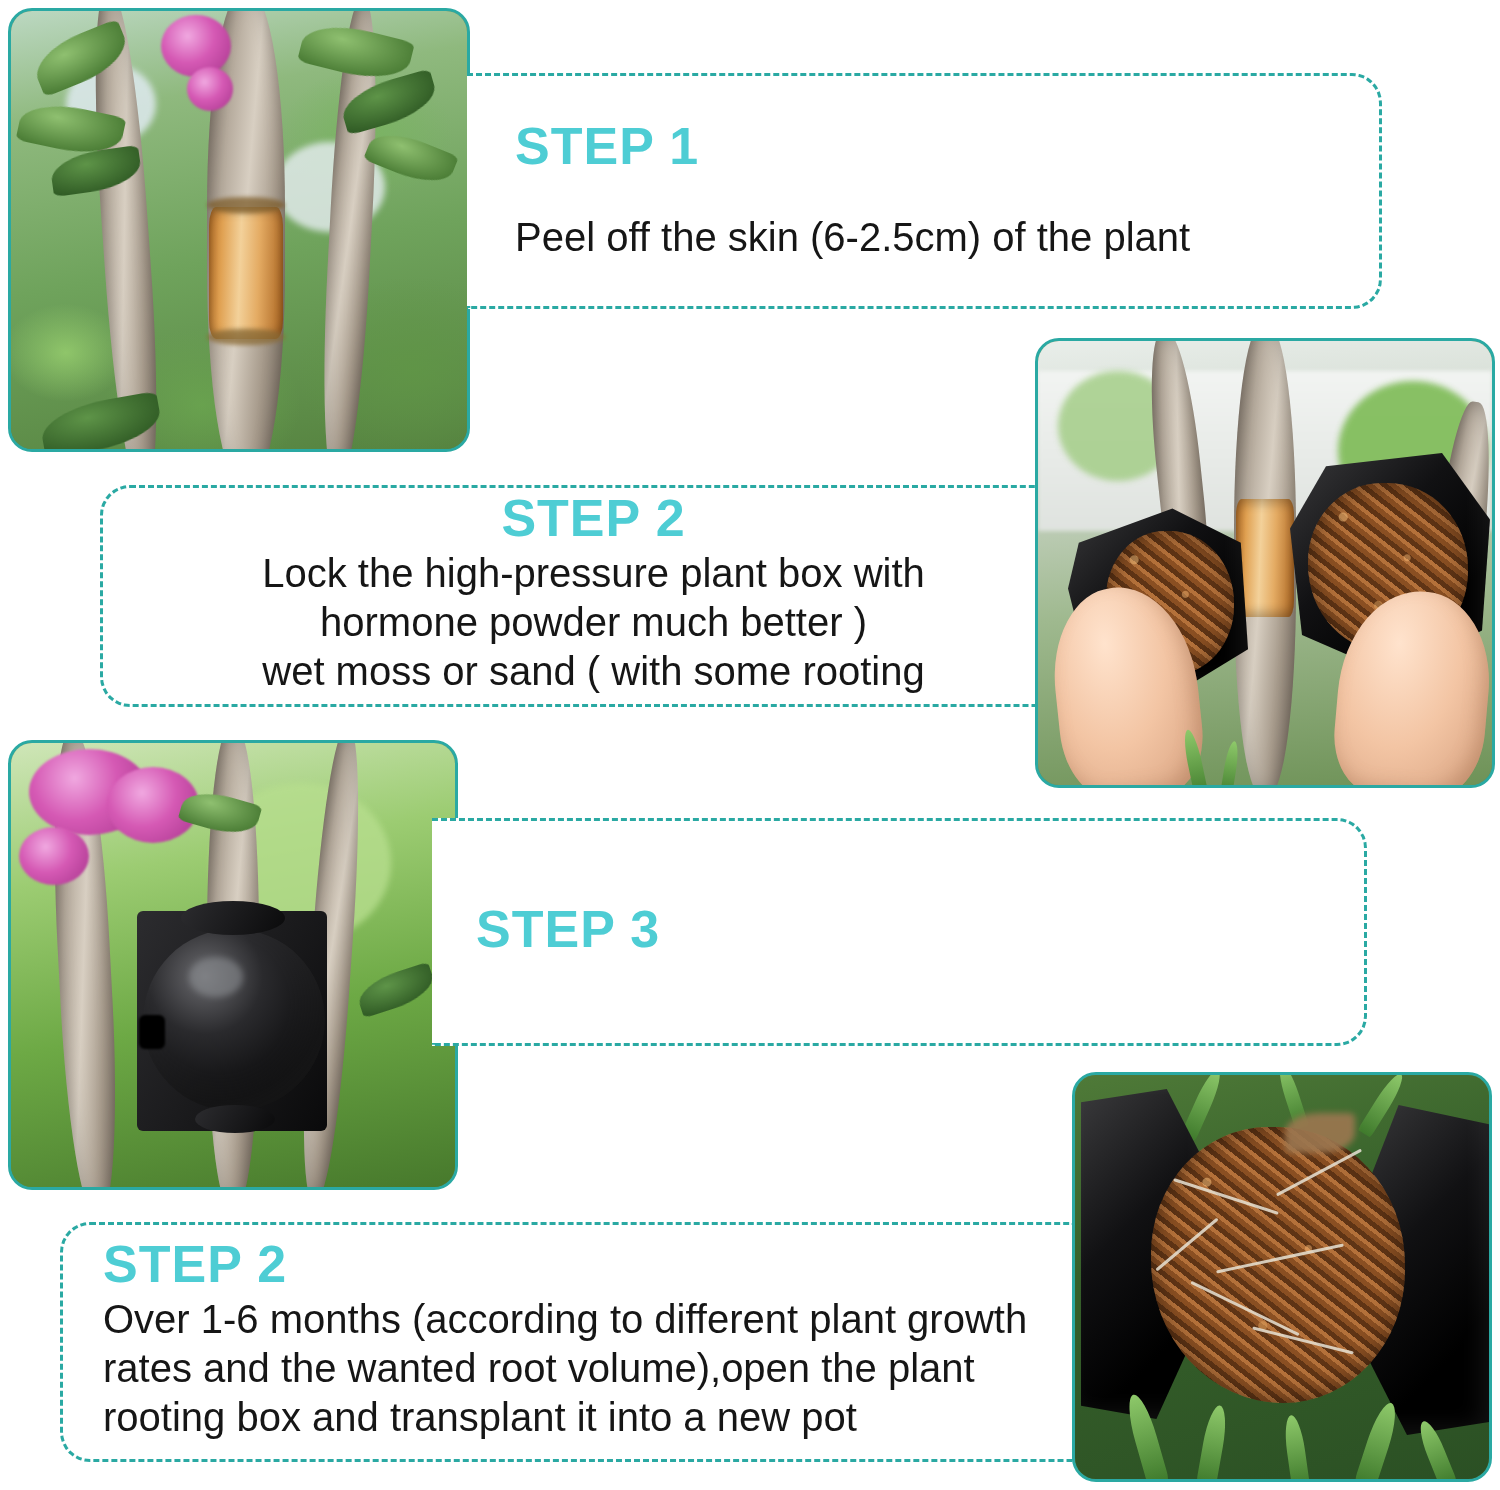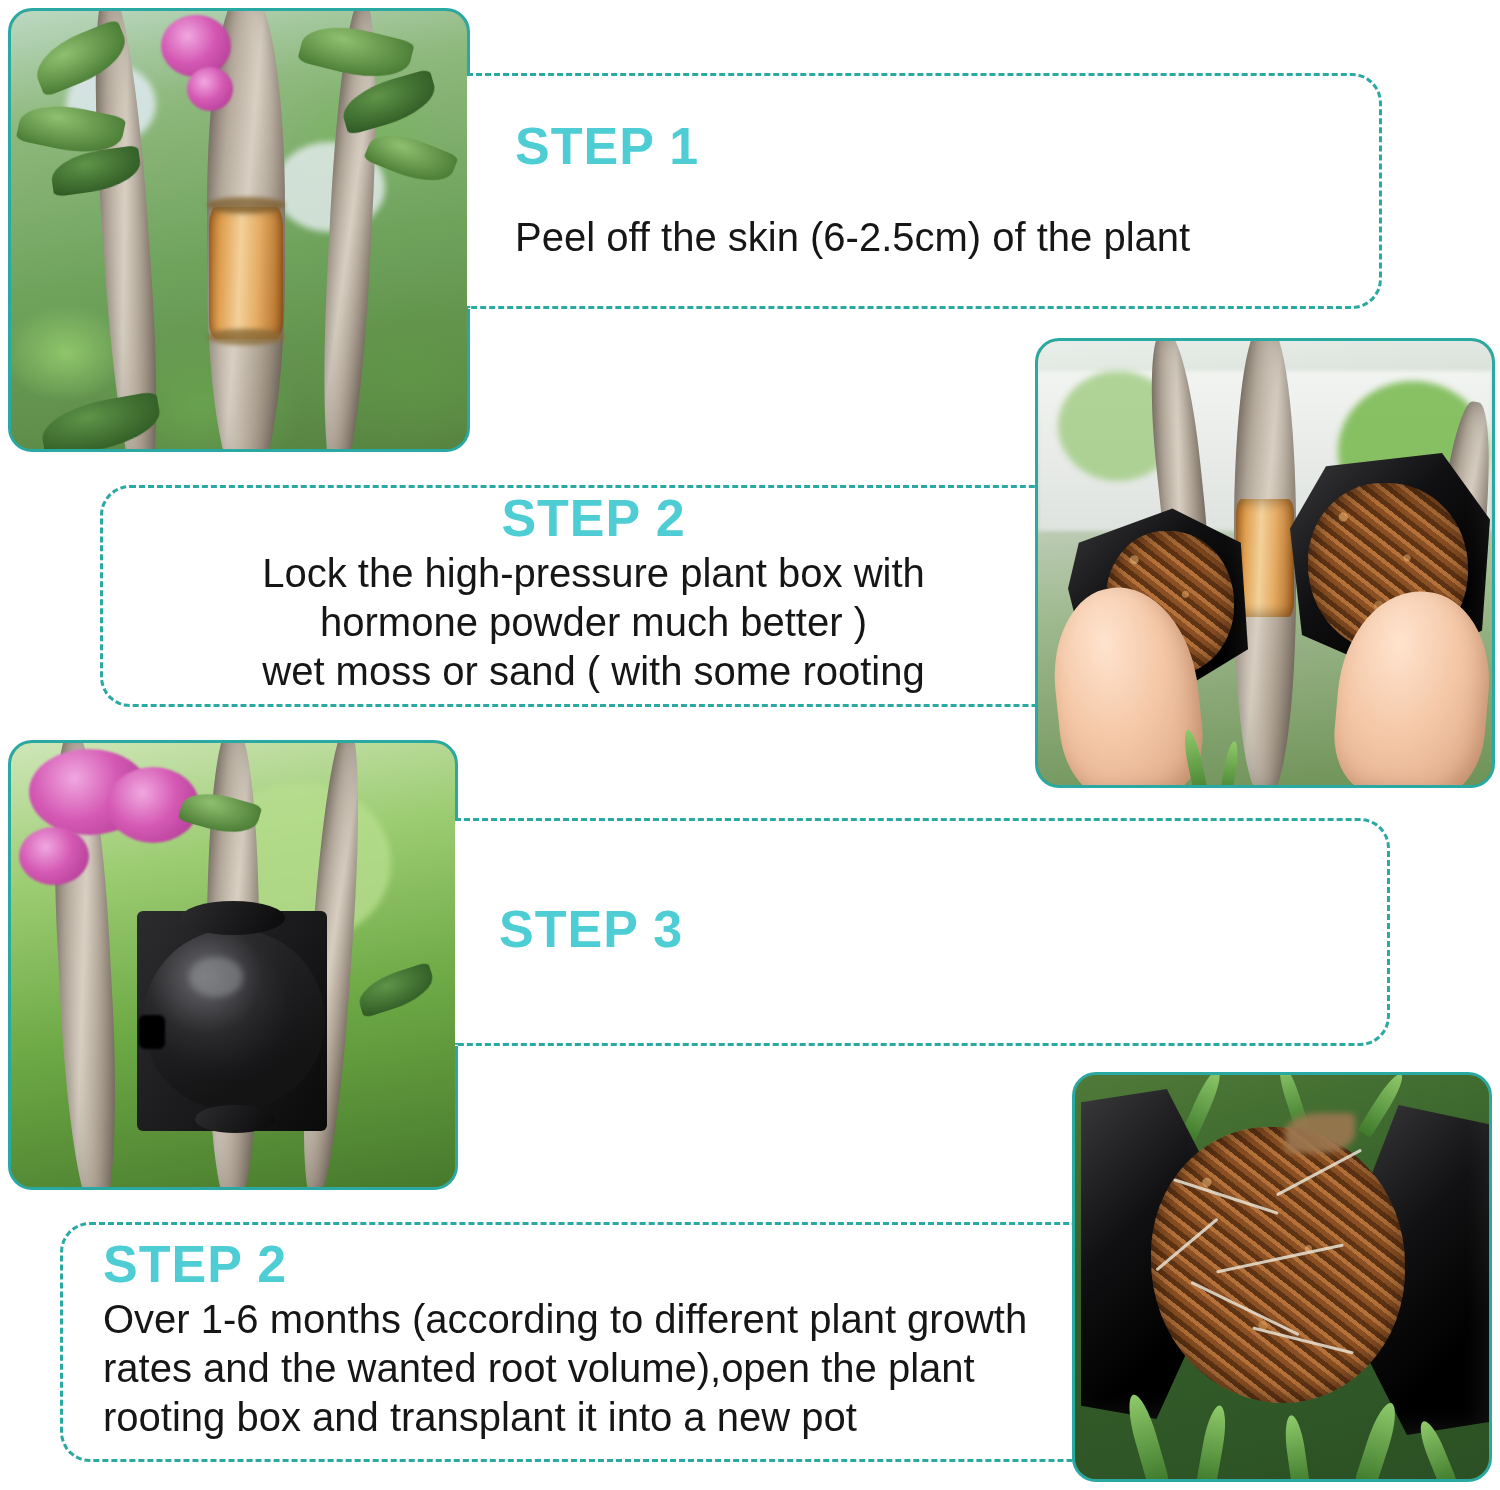--- a/index.html
+++ b/index.html
@@ -228,21 +228,21 @@
       <div class="leaf dark" style="left:346px;top:230px;width:78px;height:34px;transform:rotate(-18deg);"></div>
       <div class="ball-plate" style="left:126px;top:168px;width:190px;height:220px;"></div>
       <div class="ball-sphere" style="left:132px;top:186px;width:182px;height:182px;"></div>
       <div class="ball-plate" style="left:170px;top:158px;width:104px;height:34px;border-radius:50%;"></div>
       <div class="ball-plate" style="left:184px;top:362px;width:80px;height:28px;border-radius:50%;"></div>
       <div class="blob" style="left:128px;top:272px;width:26px;height:34px;background:#000;filter:blur(1px);border-radius:6px;"></div>
       <div class="blob" style="left:178px;top:214px;width:54px;height:40px;background:#8f9296;opacity:.55;"></div>
     </div>
   </div>
 
-  <div class="stepbox open-left" style="left:455px; top:818px; width:935px; height:228px; padding:10px 0 14px 44px;">
+  <div class="stepbox open-left" style="left:432px; top:818px; width:935px; height:228px; padding:10px 0 14px 44px;">
     <div class="step-head">STEP 3</div>
   </div>
 
   <div class="stepbox open-right" style="left:60px; top:1222px; width:1015px; height:240px; padding:10px 0 14px 40px;">
     <div class="step-head">STEP 2</div>
     <div class="step-body">
       <span>Over 1-6 months (according to different plant growth</span>
       <span>rates and the wanted root volume),open the plant</span>
       <span>rooting box and transplant it into a new pot</span>
     </div>

